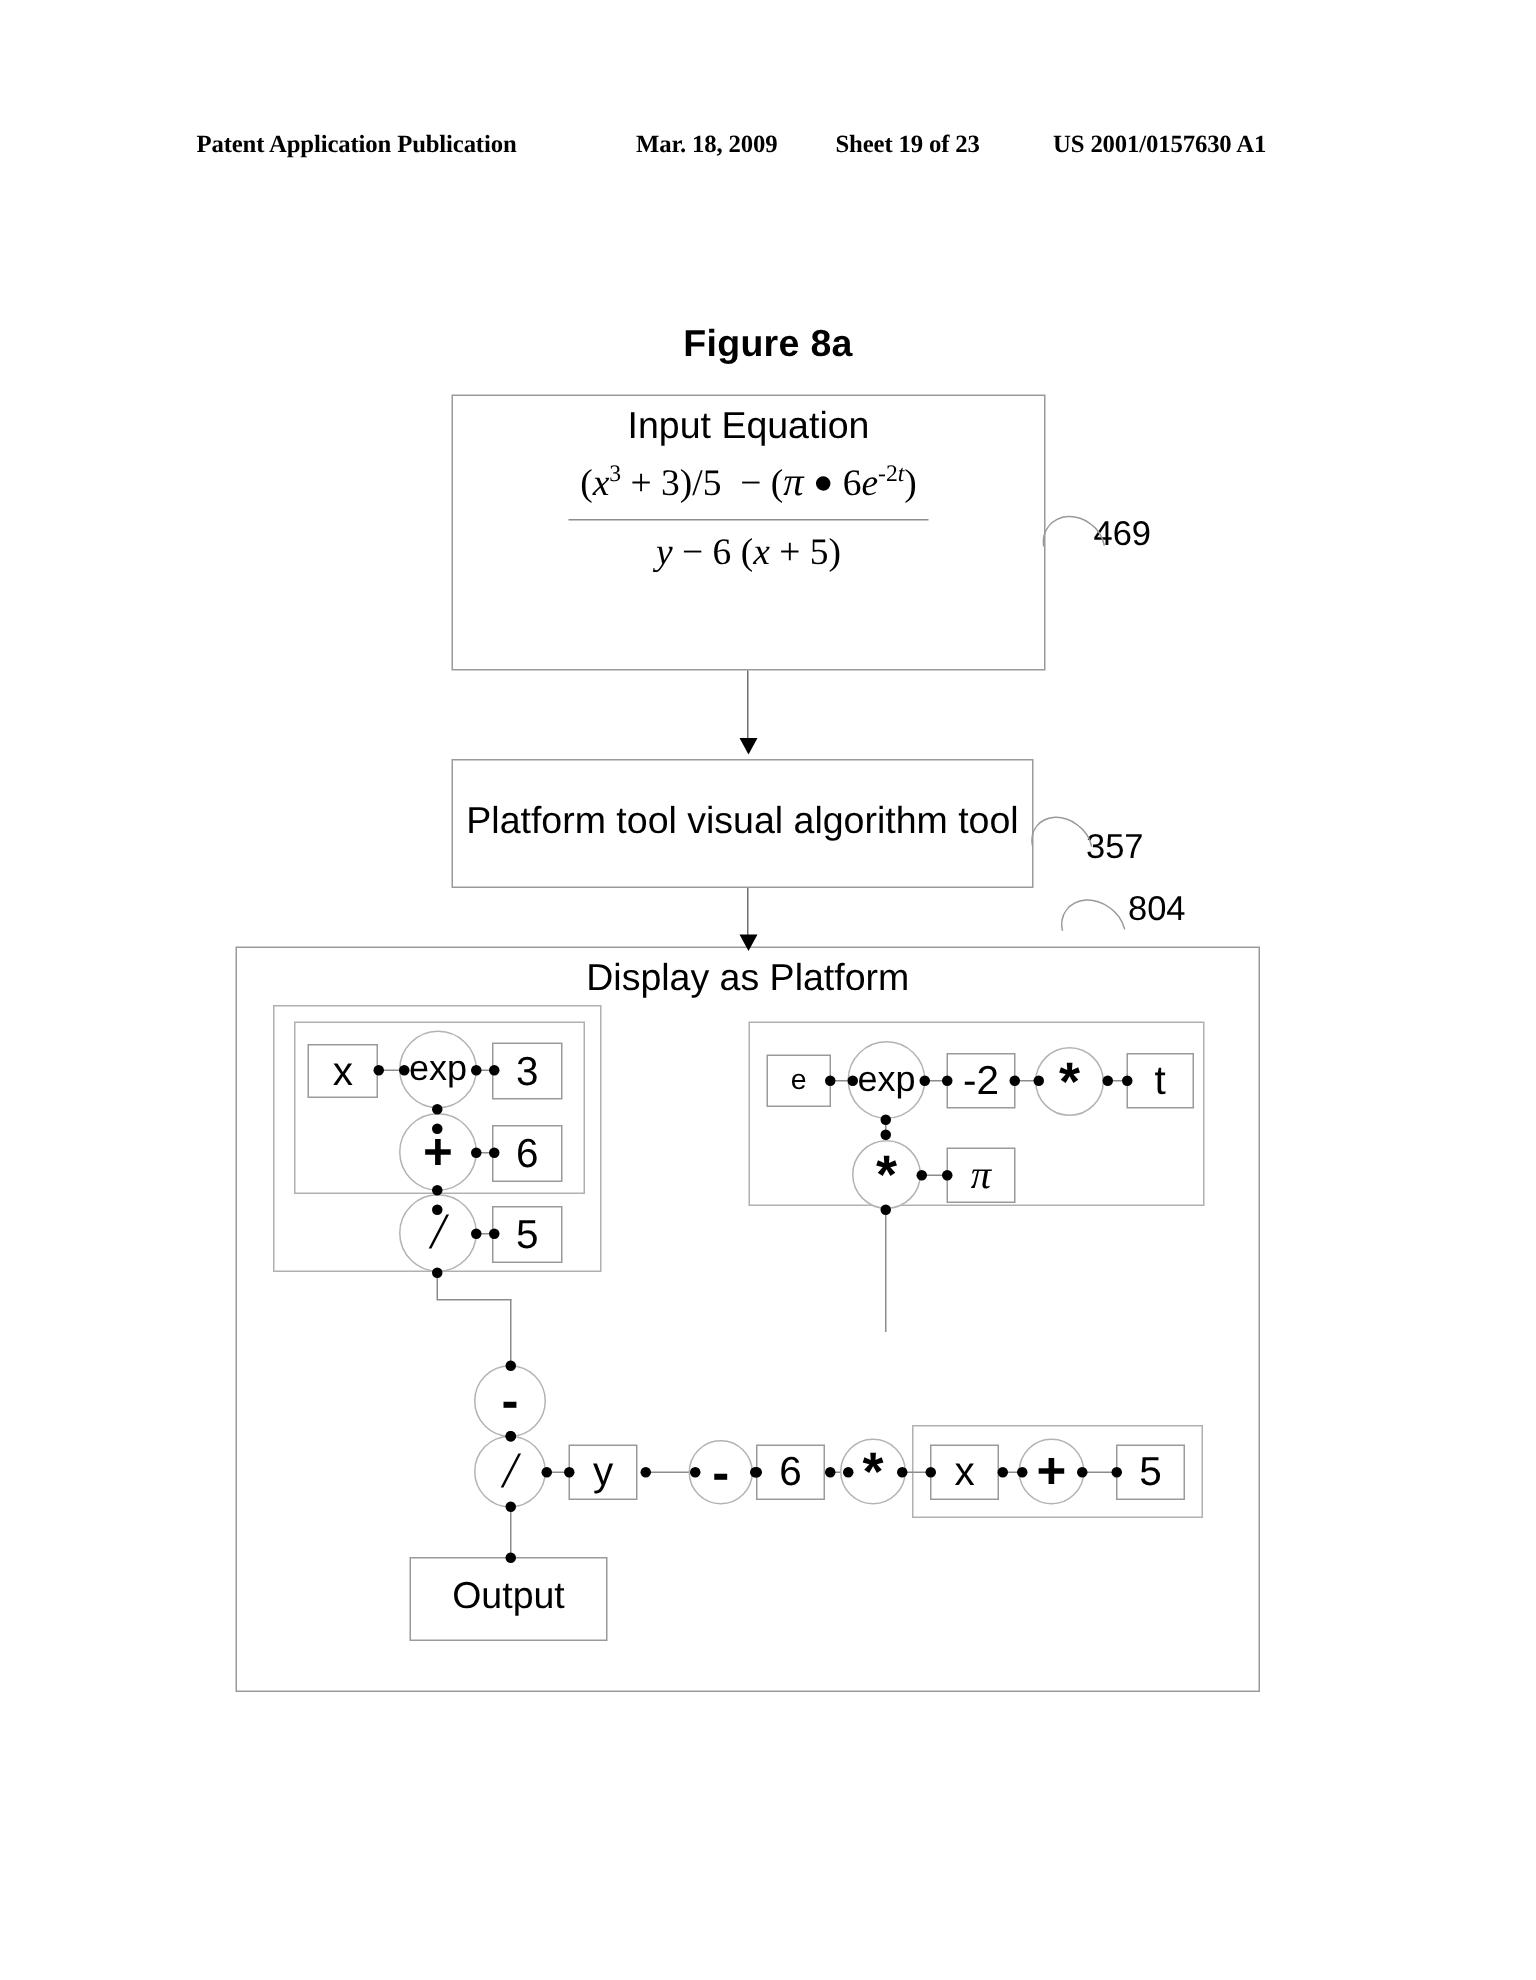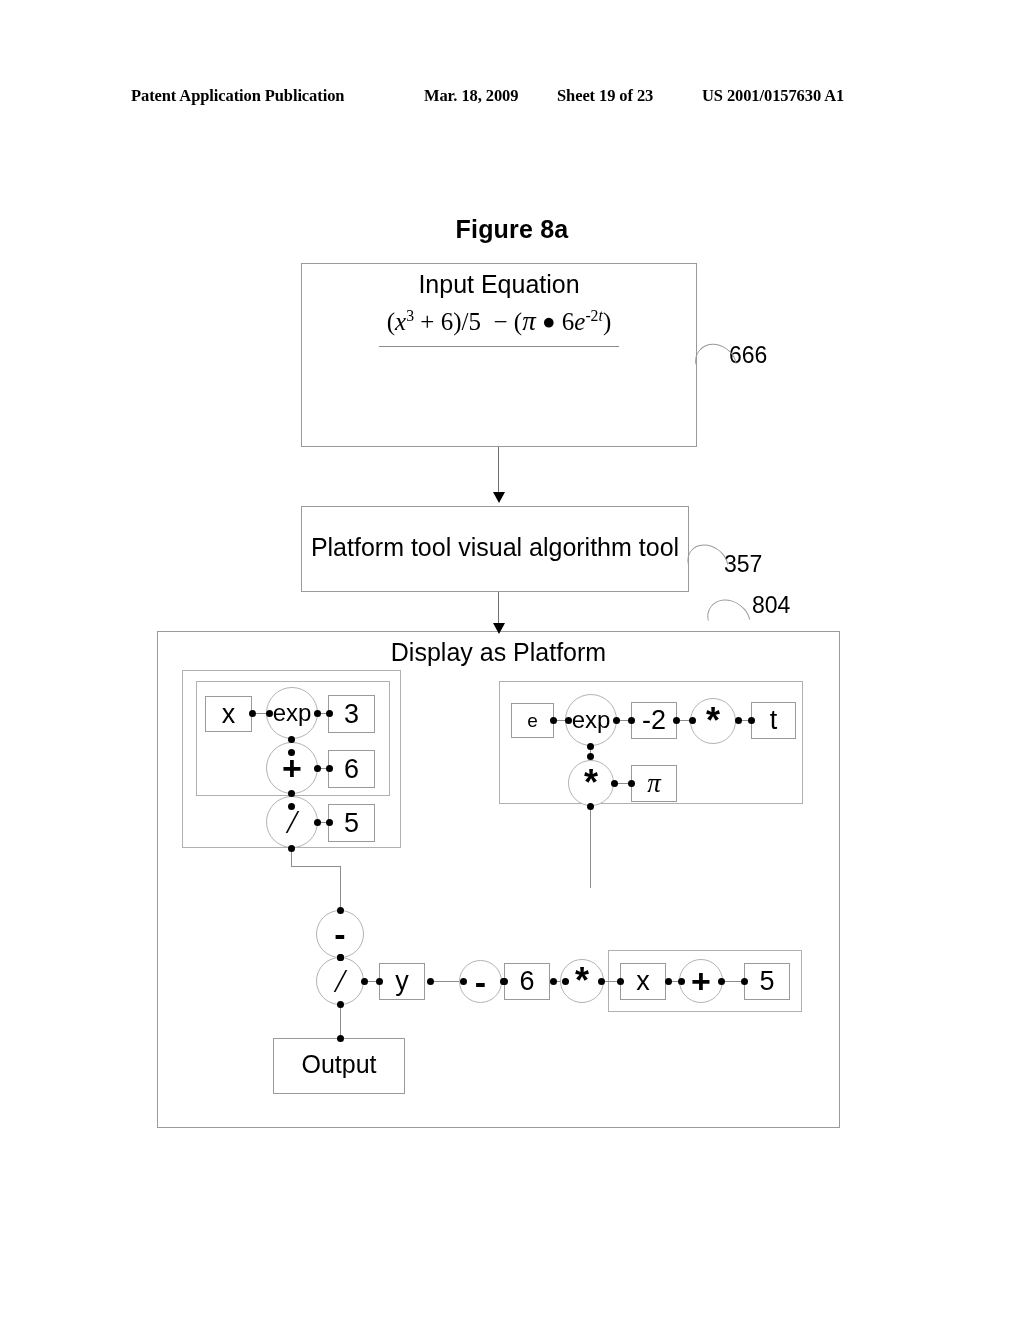--- a/index.html
+++ b/index.html
@@ -191,29 +191,32 @@
 </div>
 
 <div class="fig-title">Figure 8a</div>
 
 <div class="box" style="left:301px; top:263px; width:396px; height:184px;"></div>
 
 <div class="label-centered" style="left:301px; top:270px; width:396px; font-size:25px;">Input Equation</div>
 
 <div id="equation">
   <div class="numer">
-    <span class="up">(</span><span class="it">x</span><sup>3</sup><span class="up"> + 6)/5</span>
+    <span class="up">(</span><span class="it">x</span><sup>3</sup><span class="up"> + 3)/5</span>
     &nbsp;<span class="up">−</span> <span class="up">(</span><span class="pi">π</span>
     <span class="bulletop">●</span> <span class="up">6</span><span class="it">e</span><sup><span class="up">-2</span><span class="it">t</span></sup><span class="up">)</span>
   </div>
   <div class="frac-bar"></div>
+  <div class="denom">
+    <span class="it">y</span> <span class="up">− 6 (</span><span class="it">x</span><span class="up"> + 5)</span>
+  </div>
 </div>
 
 <div class="leader" style="left:694px; top:345px; width:42px; height:36px; border-color:#9a9a9a; border-bottom-color:transparent; border-right-color:transparent; transform:rotate(38deg);"></div>
-<div class="refnum" style="left:729px; top:342px;">666</div>
+<div class="refnum" style="left:729px; top:342px;">469</div>
 
 <div class="arrow-line" style="left:498px; top:447px; height:48px;"></div>
 <div class="arrow-head" style="left:493px; top:492px;"></div>
 
 <div class="box" style="left:301px; top:506px; width:388px; height:86px;"></div>
 <div class="label-centered" style="left:301px; top:533px; width:388px; font-size:25px;">Platform tool visual algorithm tool</div>
 
 <div class="leader" style="left:686px; top:546px; width:42px; height:34px; border-color:#9a9a9a; border-bottom-color:transparent; border-right-color:transparent; transform:rotate(38deg);"></div>
 <div class="refnum" style="left:724px; top:551px;">357</div>
 

